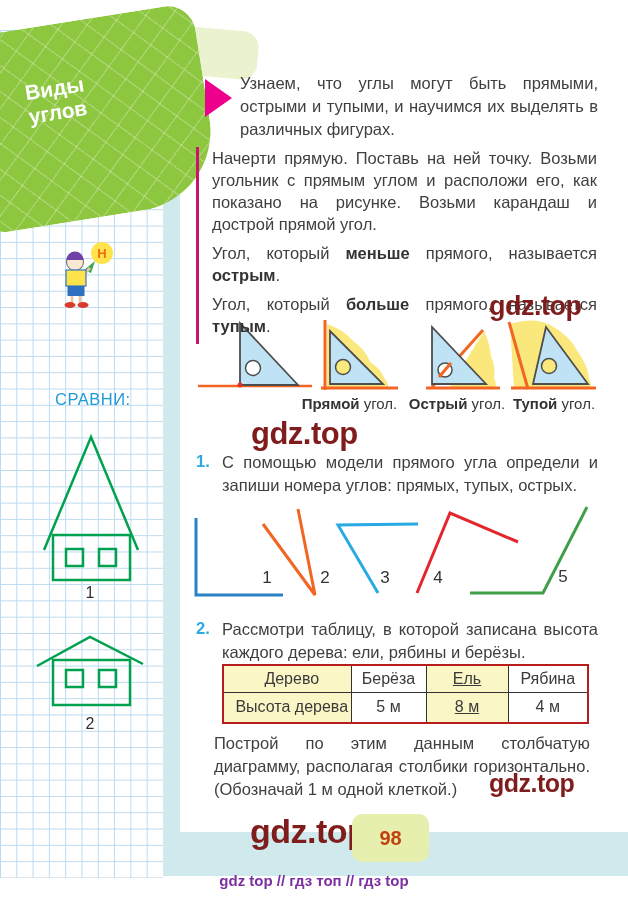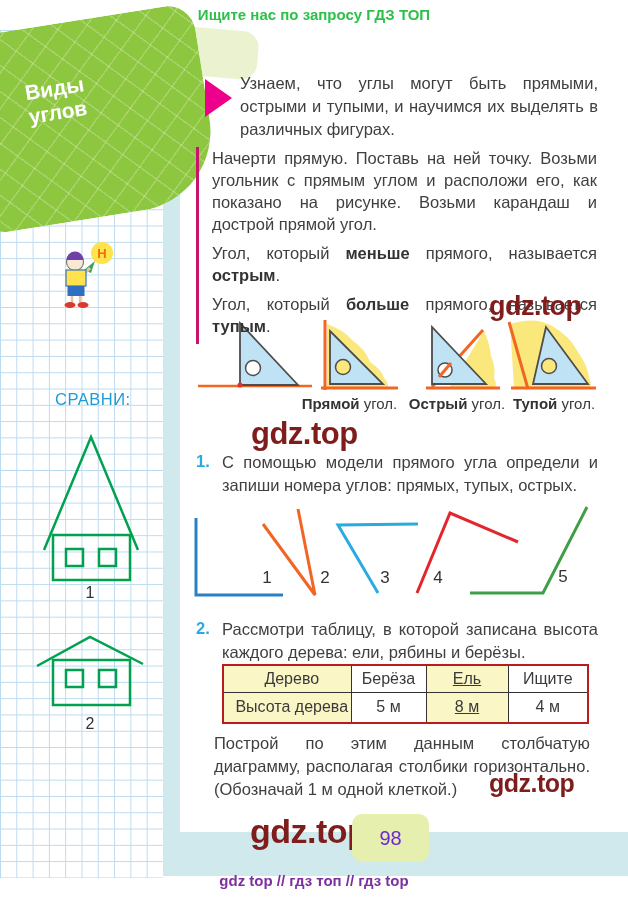--- a/index.html
+++ b/index.html
@@ -73,34 +73,33 @@
   .wm2 { left:251px; top:416px; font-size:31px; }
   .wm3 { left:489px; top:769px; font-size:25px; }
   .wm4 { left:250px; top:812px; font-size:34px; }
 
   .compare { left:55px; top:390px; color:#1e9cd8; font-weight:normal; font-size:16.5px;
     letter-spacing:.5px; }
   .housenum { width:20px; text-align:center; font-size:16px; color:#333; }
 
   .page-tab { left:352px; top:814px; width:77px; height:48px; background:#e6efae;
     border-radius:10px; }
-  .page-num { width:100%; line-height:48px; text-align:center; color:#6d28d9;
-    font-size:20px; font-weight:normal; }
+  .page-num { width:100%; line-height:48px; text-align:center; color:#c2410c;
+    font-size:20px; font-weight:bold; }
 
   .footer { top:872px; left:0; width:100%; text-align:center; color:#7c2fa0;
     font-size:15px; font-weight:700; }
 
   svg.overlay { position:absolute; left:0; top:0; pointer-events:none; }
 </style>
 </head>
 <body>
 
 <div id="root">
 
-  <div class="abs promo">Ищите нас по запросу ГДЗ ТОП</div>
 
   <div class="abs grid-paper"></div>
   <div class="abs side-strip"></div>
   <div class="abs bottom-band"></div>
   <div class="abs pale-shape"></div>
 
   <div class="abs topic-blob">
     <div class="topic-label">Виды углов</div>
   </div>
 
@@ -204,21 +203,21 @@
         <col style="width:128px">
         <col style="width:75px">
         <col style="width:82px">
         <col style="width:80px">
       </colgroup>
     <tbody>
         <tr>
       <td class="c1 yellow">Дерево</td>
       <td>Берёза</td>
       <td class="yellow thL thR">Ель</td>
-      <td>Ищите</td>
+      <td>Рябина</td>
     </tr>
     <tr class="r2">
       <td class="c1 yellow">Высота дерева</td>
       <td>5 м</td>
       <td class="yellow thL thR">8 м</td>
       <td>4 м</td>
     </tr>
   </tbody>
     </table>
 

